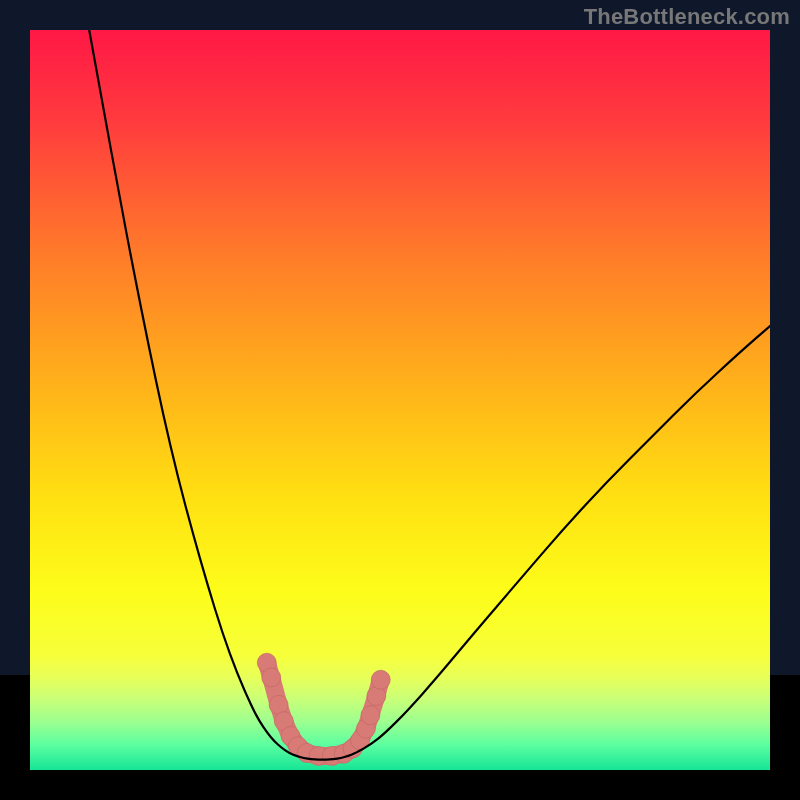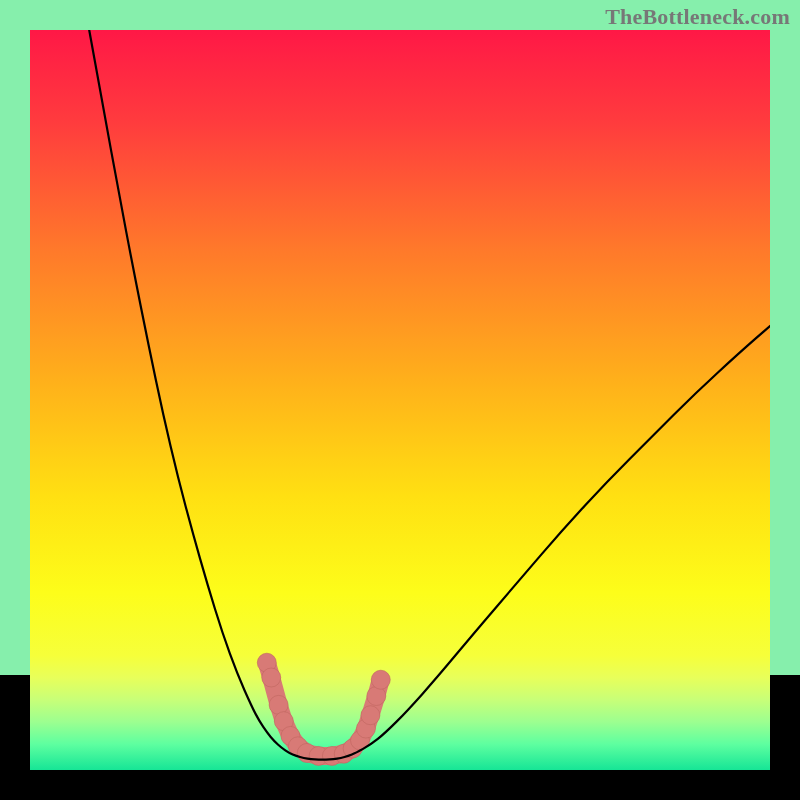--- a/index.html
+++ b/index.html
@@ -10,22 +10,21 @@
     background: #000;
     overflow: hidden;
     font-family: Arial, Helvetica, sans-serif;
   }
   .frame {
     position: absolute;
     top: 0;
     left: 0;
     width: 800px;
     height: 675px;
-    background: #86efac;
-    font-family: Liberation Serif, serif;
+    background: #0f172a;
   }
   .plot-area {
     position: absolute;
     top: 30px;
     left: 30px;
     width: 740px;
     height: 740px;
     overflow: hidden;
   }
   .gradient-bg {

